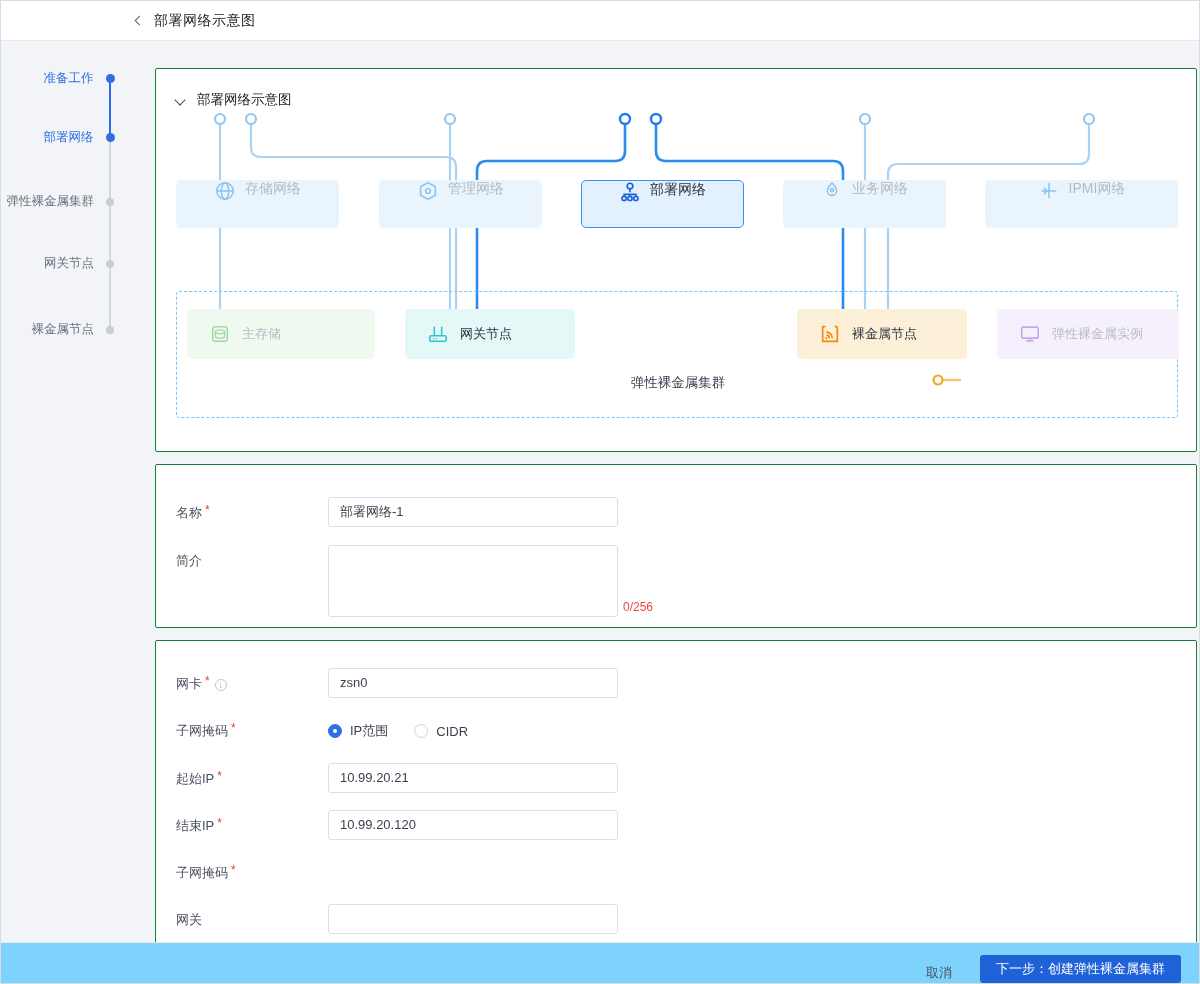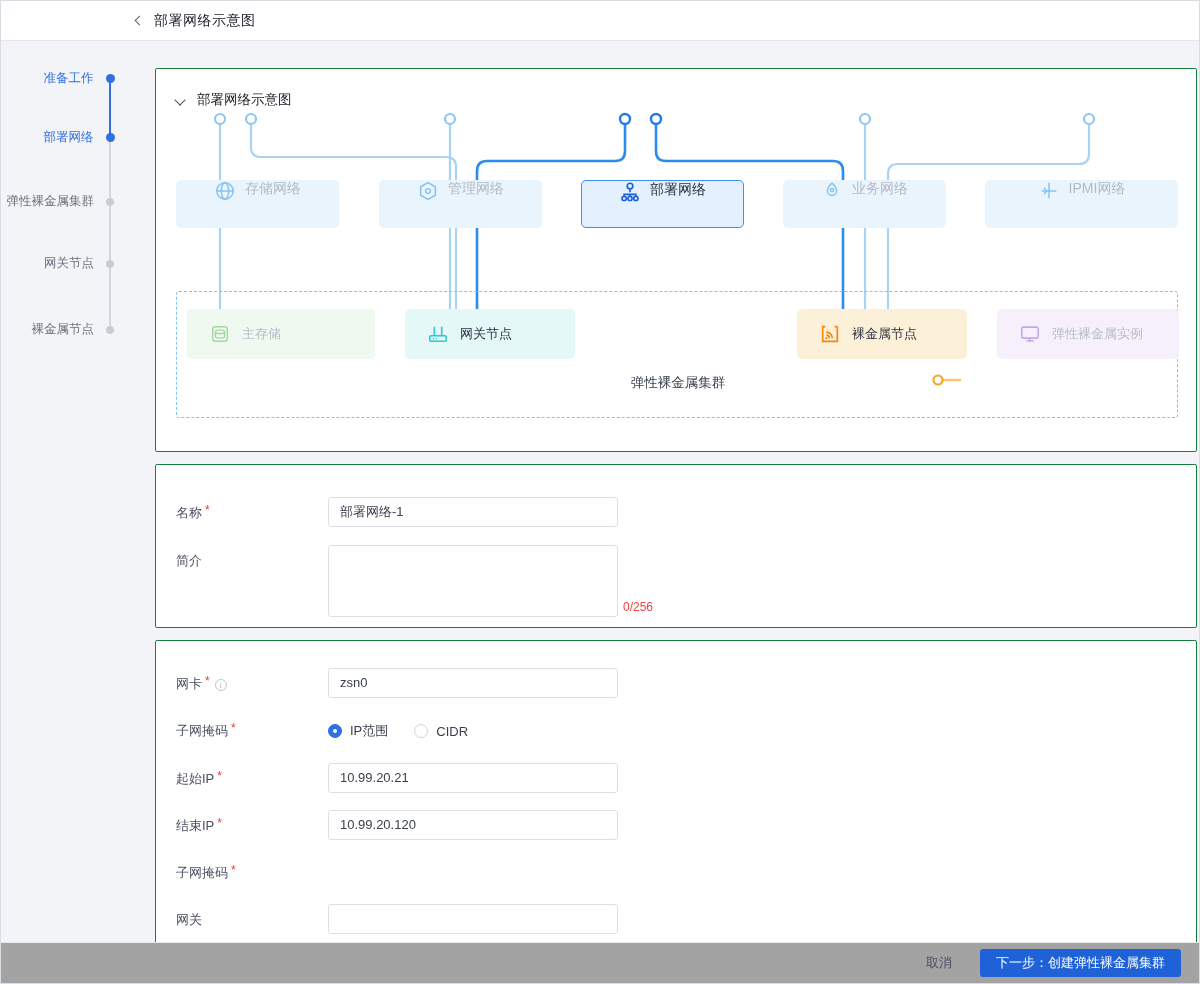--- a/index.html
+++ b/index.html
@@ -170,22 +170,22 @@
   .radio.checked .radio-mark { border:1px solid #2f6fe4; background:#2f6fe4; }
   .radio.checked .radio-mark:after {
     content:""; position:absolute; left:4px; top:4px;
     width:4px; height:4px; border-radius:50%; background:#fff;
   }
   .radio-text { font-size:13px; color:#3a3f4c; }
 
   
   #footer {
     position:absolute; left:0; top:941px; width:1198px; height:41px;
-    background:#a3a3a3; border-top:1px solid #e6e8ec;
-    display:flex; align-items:center; justify-content:flex-end;
+    background:#7dd3fc; border-top:1px solid #e6e8ec;
+    display:flex; align-items:flex-end; justify-content:flex-end;
   }
   #btn-cancel {
     font-size:13px; color:#4a5061; background:none; border:none;
     cursor:pointer; margin-right:22px;
     font-family:"Liberation Sans","DejaVu Sans",sans-serif;
   }
   #btn-next {
     height:28px; background:#1f62d8; color:#fff; border:none; border-radius:3px;
     font-size:13px; padding:0 16px; margin-right:18px; cursor:pointer;
     font-family:"Liberation Sans","DejaVu Sans",sans-serif;

